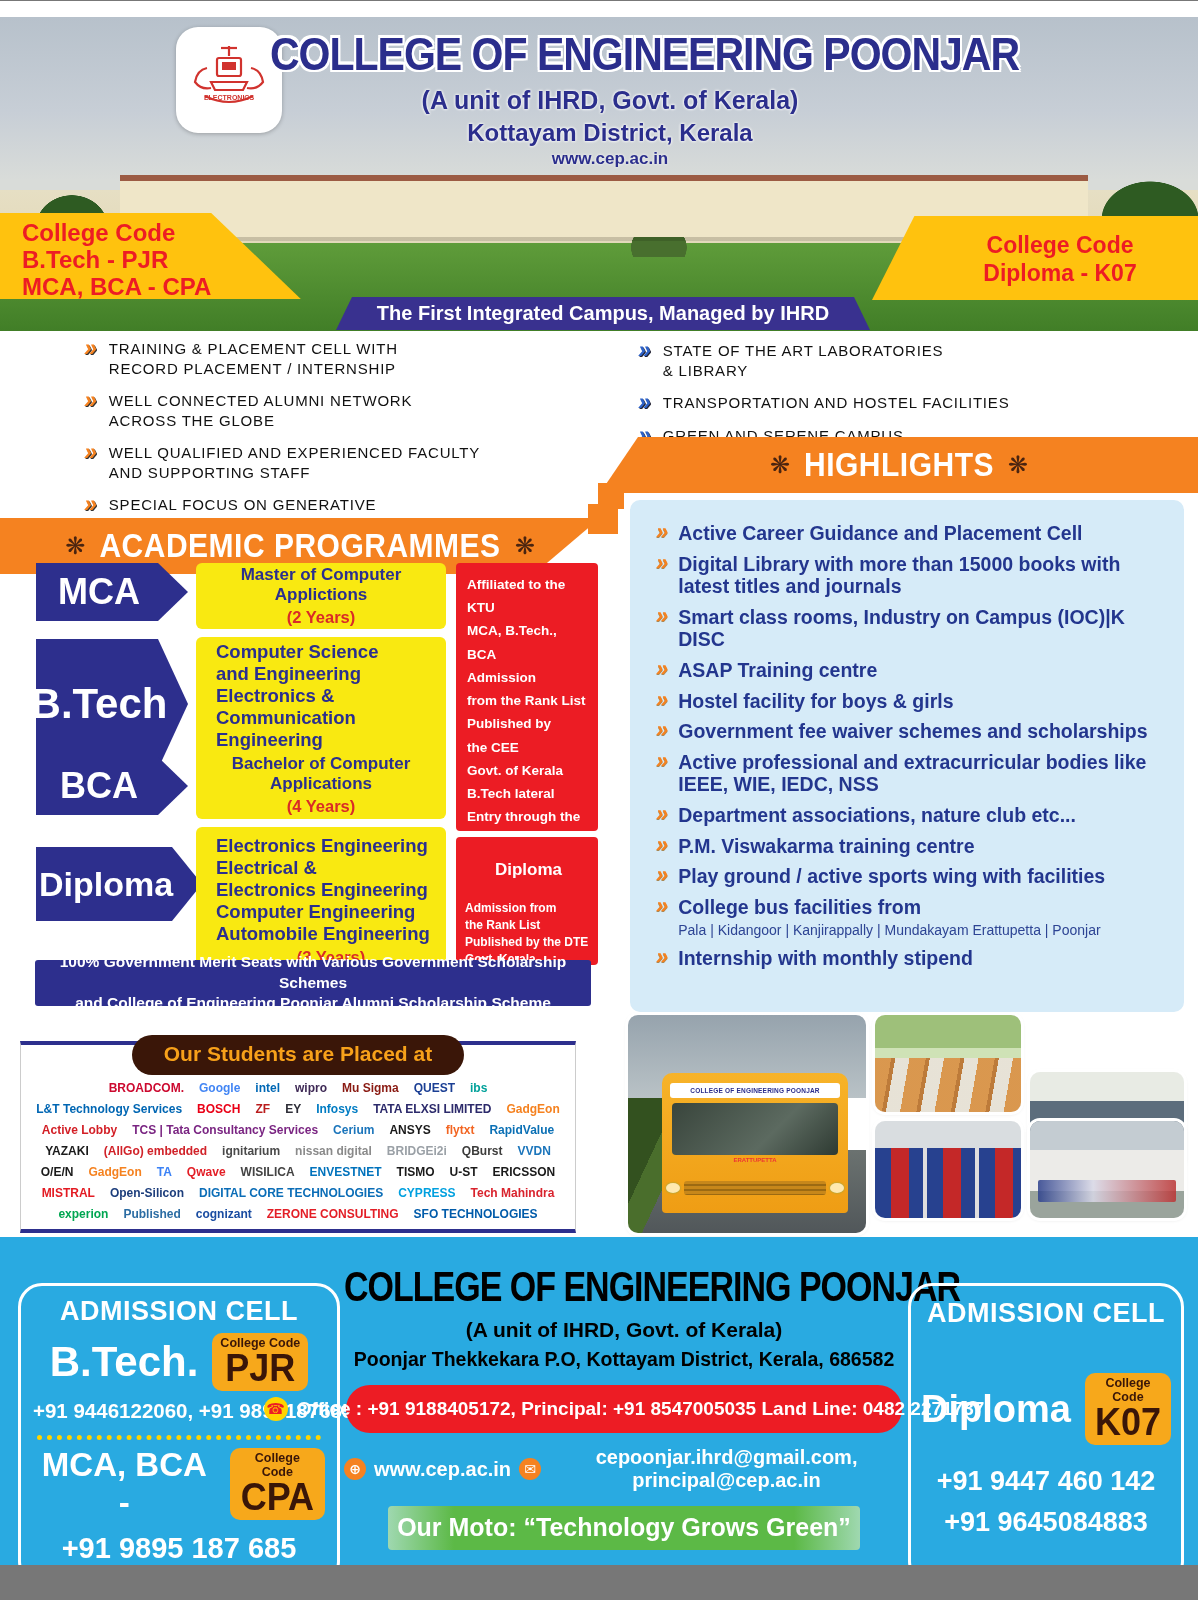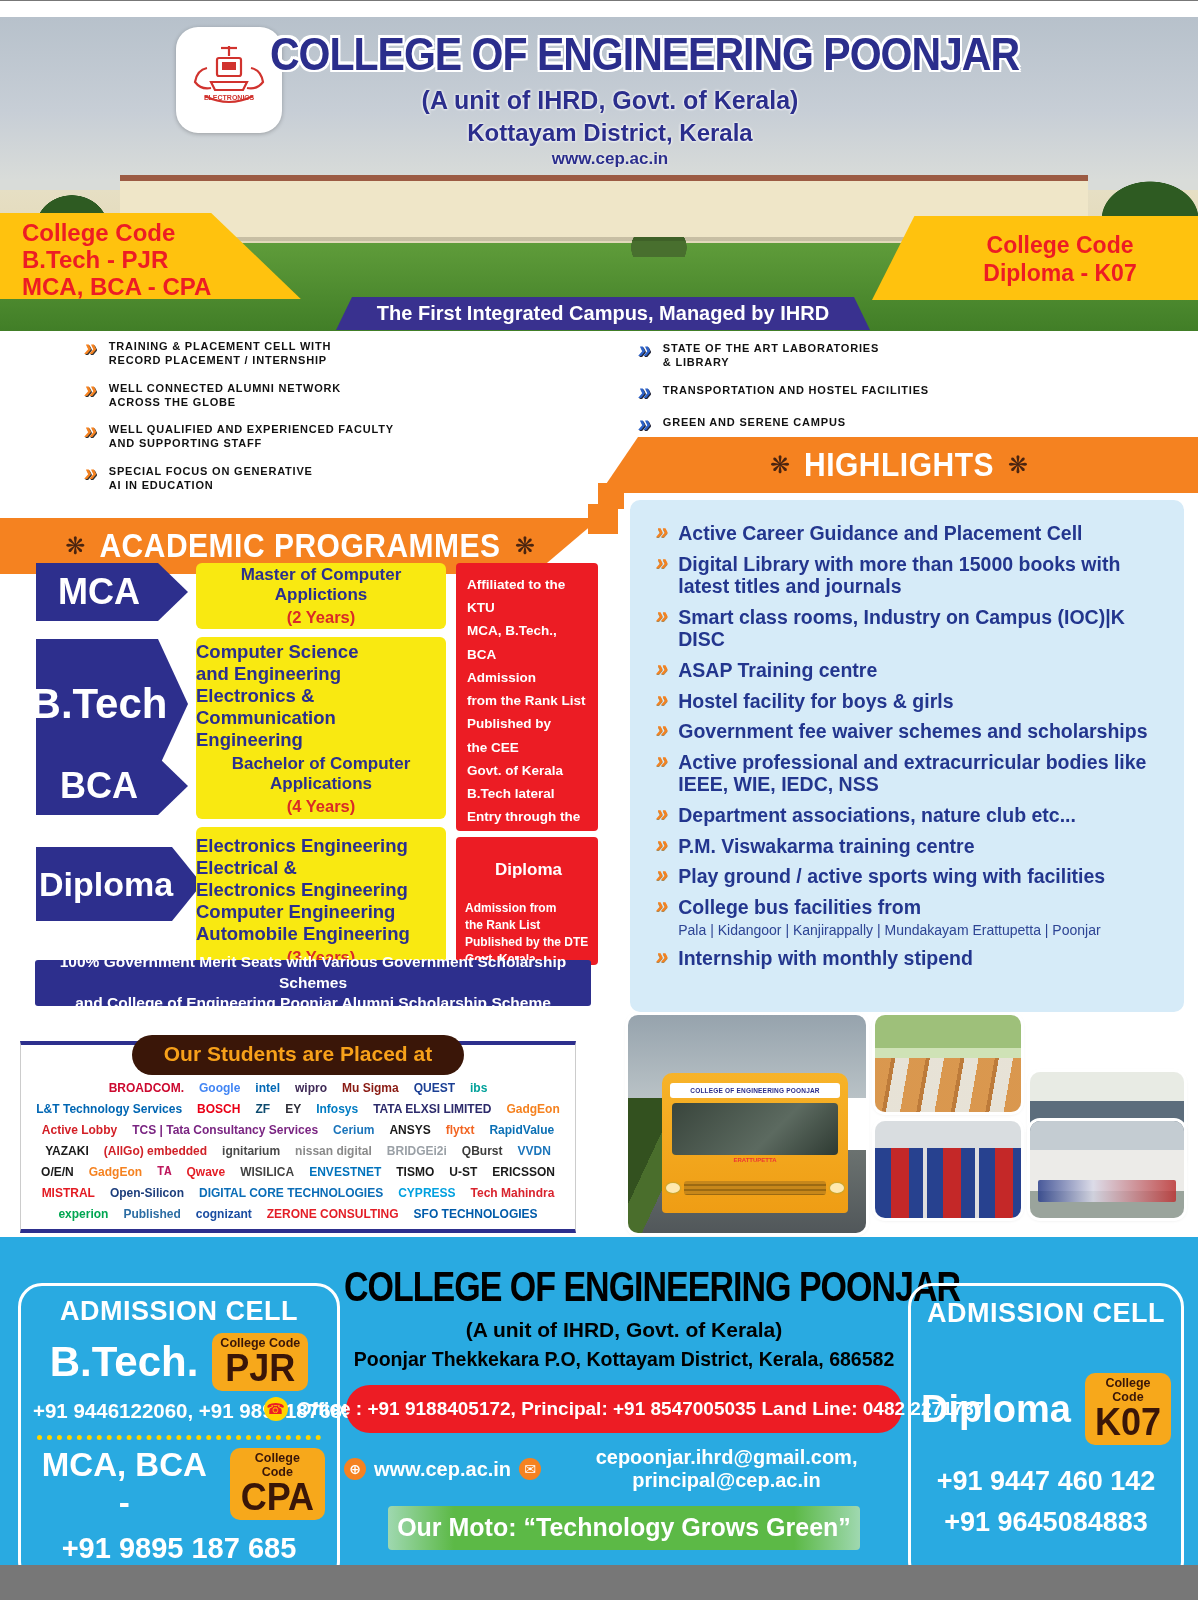--- a/index.html
+++ b/index.html
@@ -43,35 +43,35 @@
 
   
   .features { position:absolute; top:334px; left:0; width:1198px; height:170px; }
   .fcol { position:absolute; display:flex; flex-direction:column; gap:13px; }
   .fcol.l { left:84px; top:4px; width:480px; }
   .fcol.r { left:638px; top:6px; width:540px; }
   .f-item { display:flex; align-items:flex-start; gap:12px; }
   .f-arrow { font-size:23px; font-weight:bold; line-height:.85; font-style:italic; }
   .fcol.l .f-arrow { color:#f58220; text-shadow:1px 1px 0 #333; }
   .fcol.r .f-arrow { color:#2d62c8; text-shadow:1px 1px 0 #223; }
-  .f-text { font-size:11px; font-weight:bold; color:#111; letter-spacing:.8px; line-height:1.3; white-space:pre-line; }
+  .f-text { font-size:15px; font-weight:normal; color:#111; letter-spacing:.8px; line-height:1.3; white-space:pre-line; }
 
   
   .acad-banner { position:absolute; top:517px; left:0; width:600px; height:56px; background:#f58220; clip-path:polygon(0 0,100% 0,89% 100%,0 100%); display:flex; align-items:center; justify-content:center; gap:14px; }
   .deco-square { position:absolute; top:503px; left:588px; width:30px; height:30px; background:#f58220; }
   .banner-title { color:#fff; font-size:30px; font-weight:bold; letter-spacing:.5px; transform:scaleY(1.08); }
   .flourish { color:#4a2410; font-size:24px; }
   .flourish.flip { transform:scaleX(-1); }
 
   .prog-arrow { position:absolute; left:36px; background:#2d2f8d; color:#fff; font-weight:bold; display:flex; align-items:center; justify-content:center; clip-path:polygon(0 0,calc(100% - 30px) 0,100% 50%,calc(100% - 30px) 100%,0 100%); padding-right:26px; }
   .prog-box { position:absolute; left:196px; width:250px; background:#f9e911; border-radius:6px; color:#2b2f8e; font-weight:bold; display:flex; flex-direction:column; justify-content:center; }
   .prog-desc { white-space:pre-line; font-size:18.5px; line-height:1.18; }
   .prog-years { color:#d92b27; font-size:16.5px; margin-top:3px; text-align:center; }
   .ta-c { text-align:center; }
-  .ta-l { text-align:left; }
+  .ta-l { text-align:left; padding-left:20px; }
 
   .red-note { position:absolute; left:456px; width:142px; background:#ec1c24; color:#fff; font-weight:bold; border-radius:4px; }
   .rn1 { top:562px; height:268px; padding:10px 8px 0 11px; font-size:13.5px; line-height:1.72; white-space:pre-line; }
   .rn2 { top:836px; height:128px; padding:4px 6px 0 9px; font-size:12px; line-height:1.42; white-space:pre-line; }
   .rn2-title { text-align:center; font-size:17px; margin-bottom:1px; }
 
   .merit { position:absolute; top:959px; left:35px; width:556px; height:46px; background:#2d2f8d; color:#fff; font-weight:bold; font-size:15.5px; text-align:center; display:flex; align-items:center; justify-content:center; white-space:pre-line; line-height:1.35; border-radius:3px; }
 
   
   .hl-banner { position:absolute; top:436px; left:600px; width:598px; height:56px; background:#f58220; clip-path:polygon(38px 0,100% 0,100% 100%,0 100%); display:flex; align-items:center; justify-content:center; gap:14px; }
@@ -415,21 +415,21 @@
         <span class="logo-chip" style="color: rgb(138, 26, 18);">Mu Sigma</span>
 
         <span class="logo-chip" style="color: rgb(27, 63, 148);">QUEST</span>
 
         <span class="logo-chip" style="color: rgb(0, 161, 154);">ibs</span>
 
         <span class="logo-chip" style="color: rgb(0, 102, 179);">L&amp;T Technology Services</span>
 
         <span class="logo-chip" style="color: rgb(234, 0, 22);">BOSCH</span>
 
-        <span class="logo-chip" style="color: #0c4a6e;">ZF</span>
+        <span class="logo-chip" style="color: #b91c1c;">ZF</span>
 
         <span class="logo-chip" style="color: rgb(46, 46, 56);">EY</span>
 
         <span class="logo-chip" style="color: rgb(0, 124, 195);">Infosys</span>
 
         <span class="logo-chip" style="color: rgb(44, 42, 107);">TATA ELXSI LIMITED</span>
 
         <span class="logo-chip" style="color: rgb(245, 130, 32);">GadgEon</span>
 
         <span class="logo-chip" style="color: rgb(211, 31, 38);">Active Lobby</span>
@@ -455,21 +455,21 @@
         <span class="logo-chip" style="color: rgb(154, 160, 166);">BRIDGEi2i</span>
 
         <span class="logo-chip" style="color: rgb(60, 60, 59);">QBurst</span>
 
         <span class="logo-chip" style="color: rgb(27, 117, 187);">VVDN</span>
 
         <span class="logo-chip" style="color: rgb(26, 26, 26);">O/E/N</span>
 
         <span class="logo-chip" style="color: rgb(245, 130, 32);">GadgEon</span>
 
-        <span class="logo-chip" style="color: #be185d; font-family: Liberation Mono, monospace;">TA</span>
+        <span class="logo-chip" style="color: #3b82f6;">TA</span>
 
         <span class="logo-chip" style="color: rgb(227, 30, 38);">Qwave</span>
 
         <span class="logo-chip" style="color: rgb(68, 68, 68);">WISILICA</span>
 
         <span class="logo-chip" style="color: rgb(0, 114, 188);">ENVESTNET</span>
 
         <span class="logo-chip" style="color: rgb(26, 26, 26);">TISMO</span>
 
         <span class="logo-chip" style="color: rgb(26, 26, 26);">U-ST</span>

